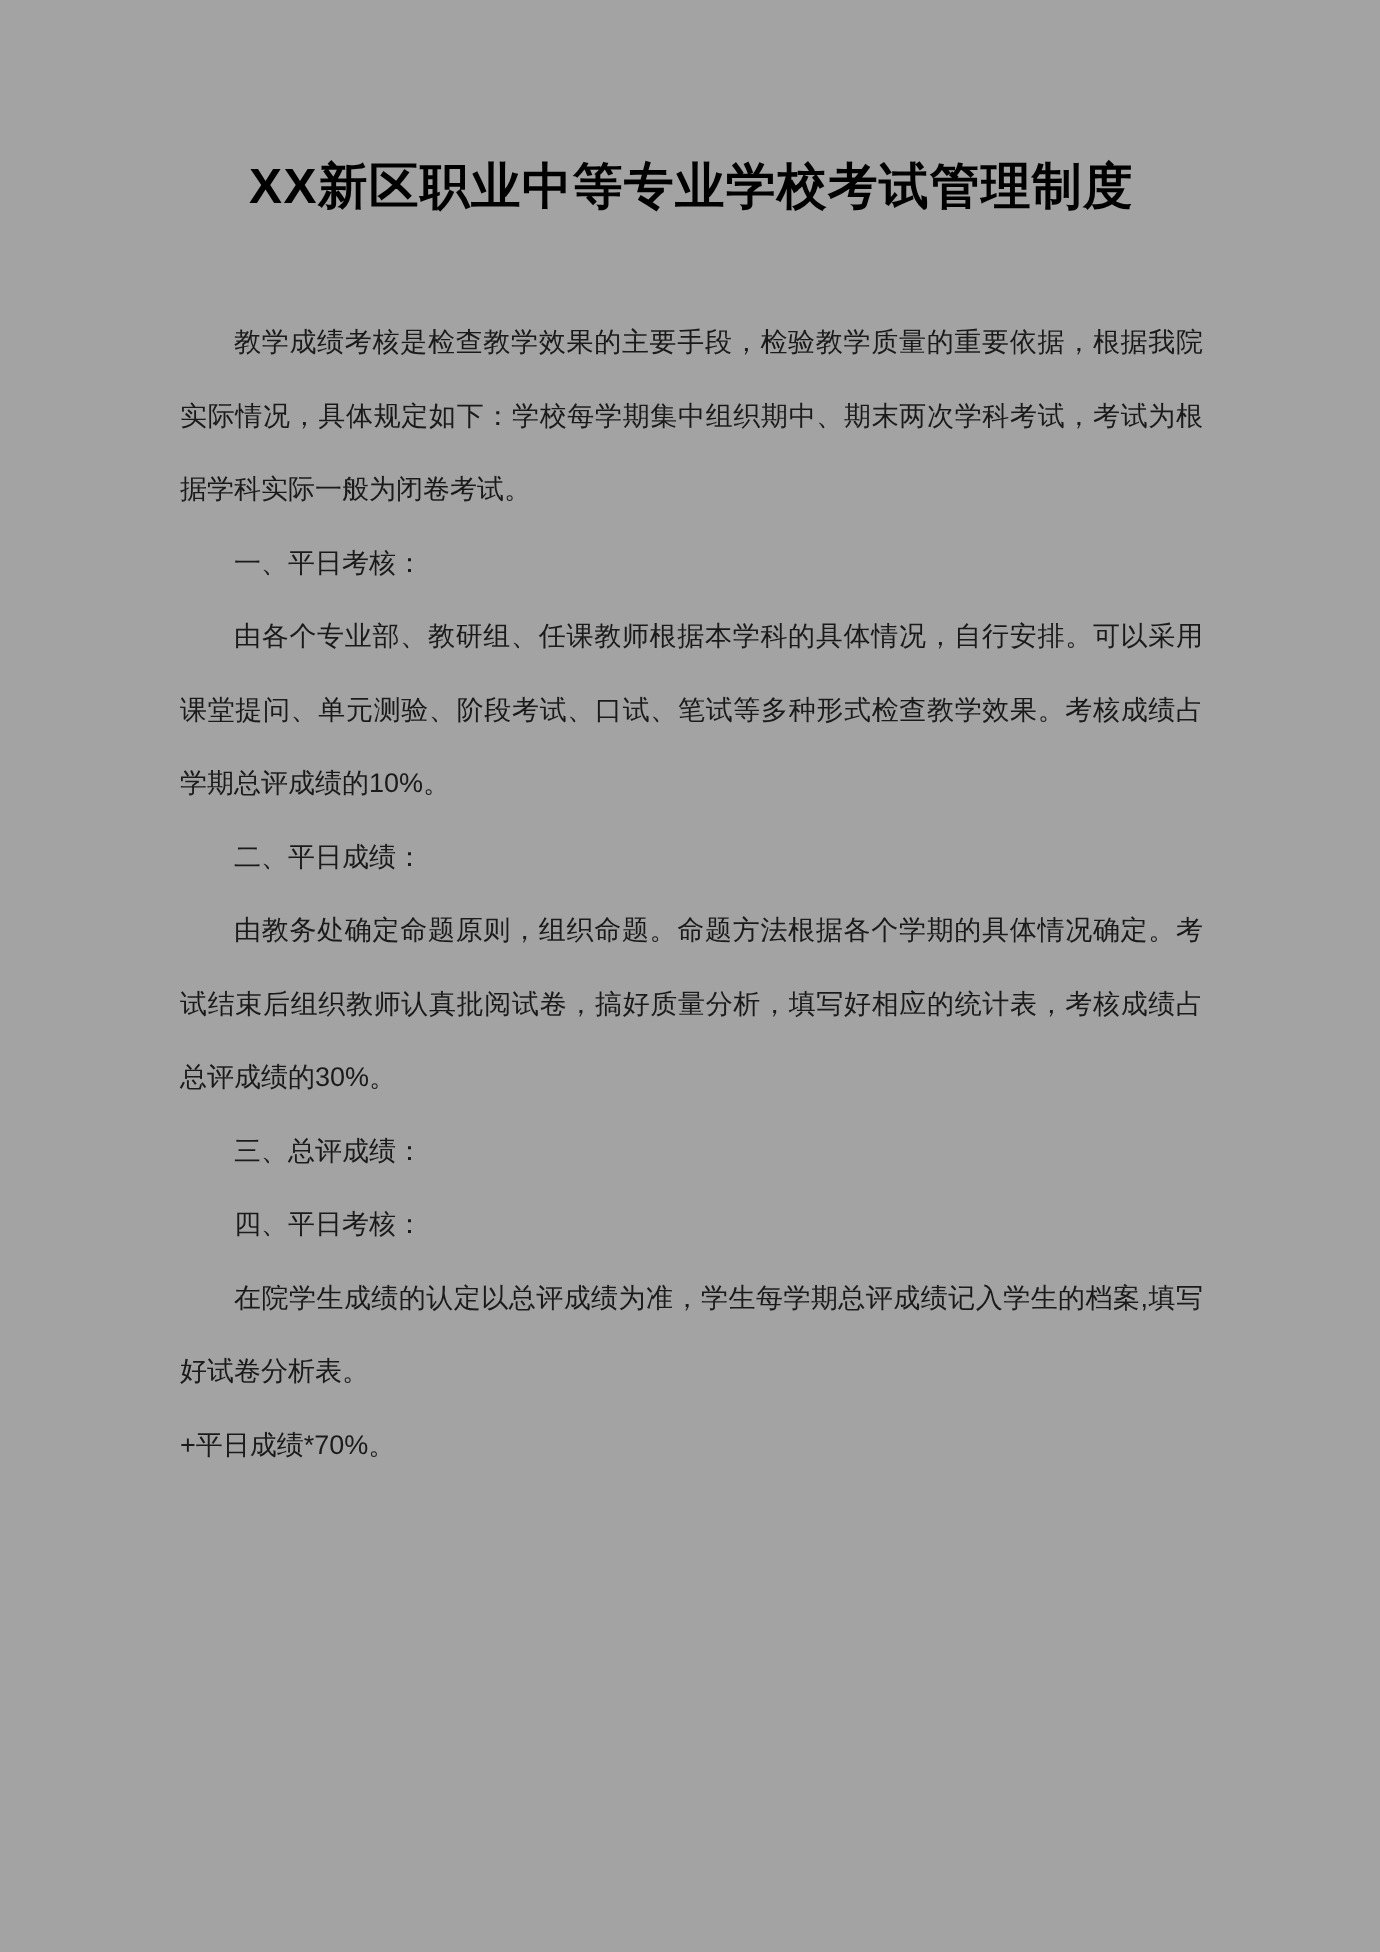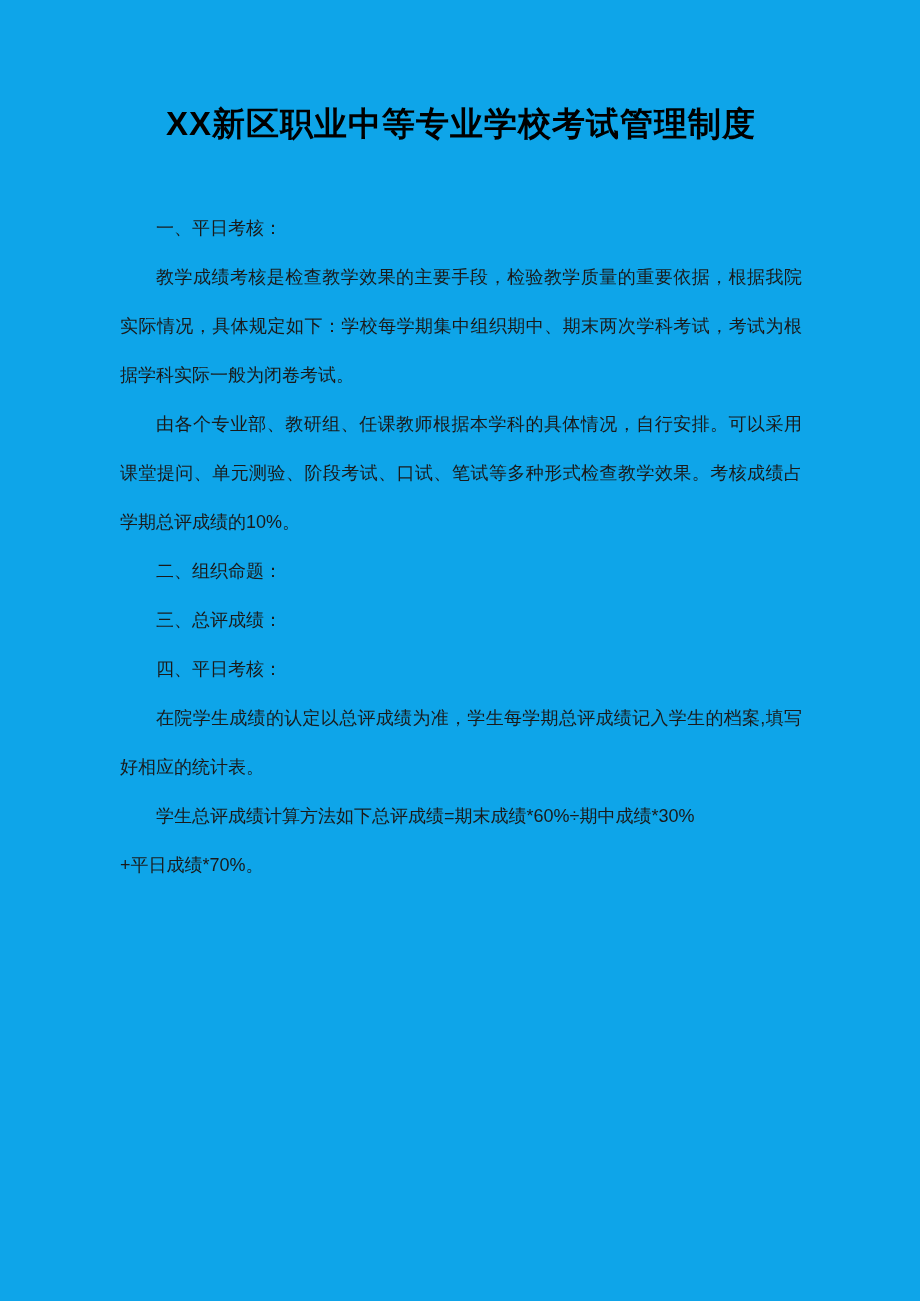--- a/index.html
+++ b/index.html
@@ -5,21 +5,21 @@
   html, body {
     margin: 0;
     padding: 0;
     background: #ffffff;
   }
   .doc-page {
     position: relative;
     width: 920px;
     height: 1301px;
     margin: 0 auto;
-    background: #0ea5e9;
+    background: #a3a3a3;
     box-sizing: border-box;
     padding: 102px 118px 0 120px;
     font-family: "Liberation Sans", sans-serif;
     color: #000000;
     overflow: hidden;
   }
   .doc-title {
     margin: 0 0 58px 0;
     font-size: 33px;
     line-height: 44px;
@@ -43,23 +43,23 @@
   .para.no-indent {
     text-indent: 0;
   }
 </style>
 </head>
 <body>
 
 <div class="doc-page">
   <h1 class="doc-title">XX新区职业中等专业学校考试管理制度</h1>
   <div class="doc-body" id="doc-body">
+      <p class="para">教学成绩考核是检查教学效果的主要手段，检验教学质量的重要依据，根据我院实际情况，具体规定如下：学校每学期集中组织期中、期末两次学科考试，考试为根据学科实际一般为闭卷考试。</p>
       <p class="para">一、平日考核：</p>
-      <p class="para">教学成绩考核是检查教学效果的主要手段，检验教学质量的重要依据，根据我院实际情况，具体规定如下：学校每学期集中组织期中、期末两次学科考试，考试为根据学科实际一般为闭卷考试。</p>
       <p class="para">由各个专业部、教研组、任课教师根据本学科的具体情况，自行安排。可以采用课堂提问、单元测验、阶段考试、口试、笔试等多种形式检查教学效果。考核成绩占学期总评成绩的10%。</p>
-      <p class="para">二、组织命题：</p>
+      <p class="para">二、平日成绩：</p>
+      <p class="para">由教务处确定命题原则，组织命题。命题方法根据各个学期的具体情况确定。考试结束后组织教师认真批阅试卷，搞好质量分析，填写好相应的统计表，考核成绩占总评成绩的30%。</p>
       <p class="para">三、总评成绩：</p>
       <p class="para">四、平日考核：</p>
-      <p class="para">在院学生成绩的认定以总评成绩为准，学生每学期总评成绩记入学生的档案,填写好相应的统计表。</p>
-      <p class="para">学生总评成绩计算方法如下总评成绩=期末成绩*60%÷期中成绩*30%</p>
+      <p class="para">在院学生成绩的认定以总评成绩为准，学生每学期总评成绩记入学生的档案,填写好试卷分析表。</p>
       <p class="para no-indent">+平日成绩*70%。</p>
     </div>
 </div>
 
 </body></html>

